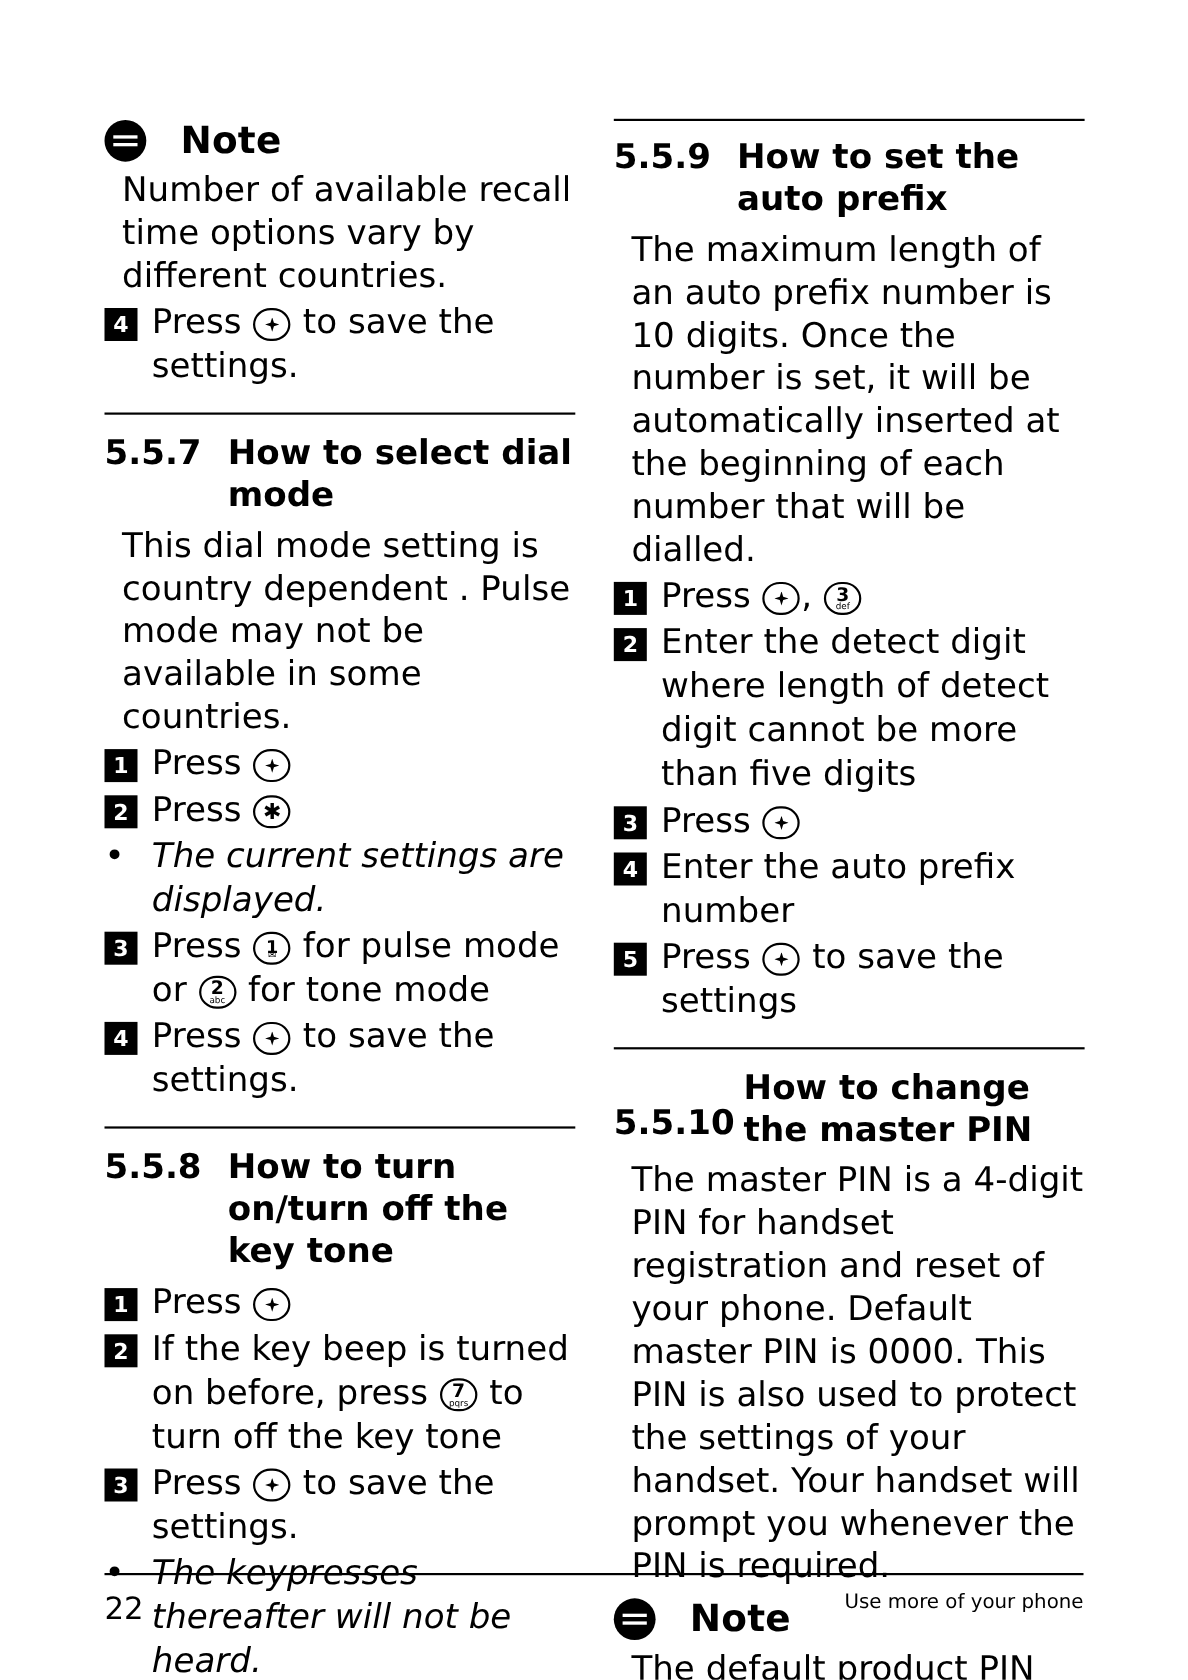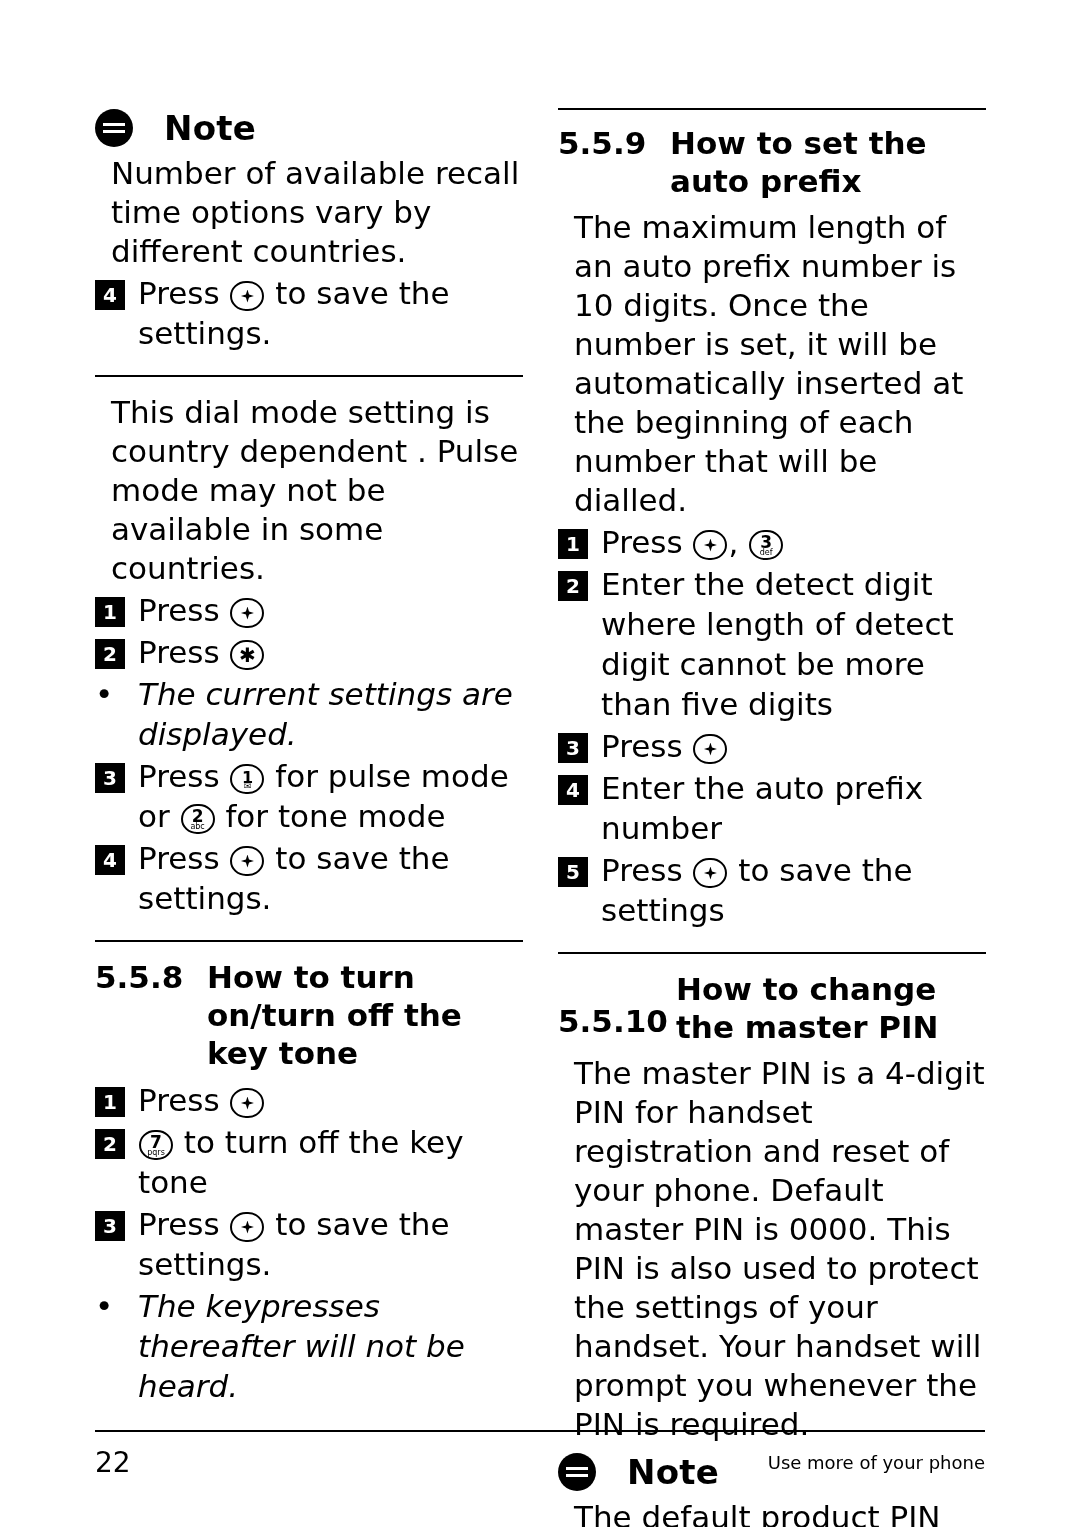--- a/index.html
+++ b/index.html
@@ -177,21 +177,21 @@
 
   .footer {
     position: absolute;
     left: 95px;
     right: 95px;
     bottom: 48px;
     border-top: 2px solid #000;
     padding-top: 14px;
     display: flex;
     justify-content: space-between;
-    align-items: center;
+    align-items: flex-start;
   }
   .pageno { font-size: 28px; }
   .foot-right { font-size: 18px; }
 
   .tight { line-height: 39px; }
 </style>
 </head>
 <body>
 
 <div class="page">
@@ -208,20 +208,24 @@
       <span class="step-num">4</span>
       <span class="step-body">
         <span>Press</span>
         <span class="key key-menu"></span>
         <span>to save the settings.</span>
       </span>
     </div>
 
     <hr class="hr">
 
+    <div class="sec">
+      <span class="num">5.5.7</span>
+      <span class="ttl">How to select dial mode</span>
+    </div>
     <p class="body">This dial mode setting is country dependent . Pulse mode may not be available in some countries.</p>
 
     <div class="step">
       <span class="step-num">1</span>
       <span class="step-body">
         <span>Press</span>
         <span class="key key-menu"></span>
       </span>
     </div>
 
@@ -276,20 +280,21 @@
       <span class="step-num">1</span>
       <span class="step-body">
         <span>Press</span>
         <span class="key key-menu"></span>
       </span>
     </div>
 
     <div class="step">
       <span class="step-num">2</span>
       <span class="step-body">
+        <span>If the key beep is turned on before, press</span>
         <span class="key key-digit">
           <span class="d">7</span>
           <span class="l">pqrs</span>
         </span>
         <span>to turn off the key tone</span>
       </span>
     </div>
 
     <div class="step">
       <span class="step-num">3</span>

